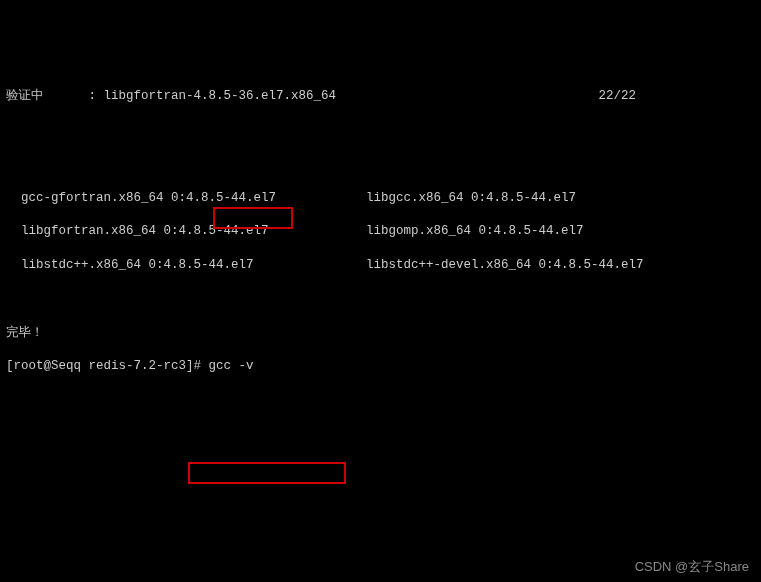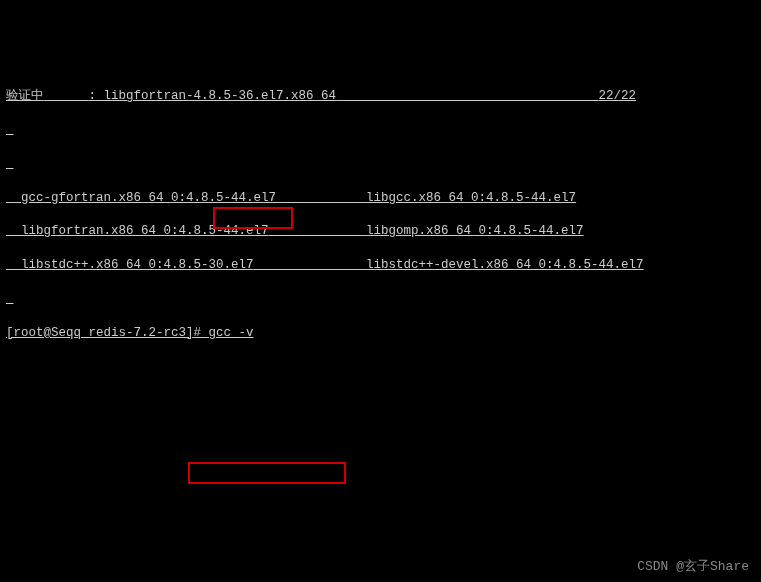--- a/index.html
+++ b/index.html
@@ -9,51 +9,52 @@
       font-family: 'Courier New', monospace;
       font-size: 12.5px;
       line-height: 1.35;
       padding: 4px 6px;
       width: 761px;
       height: 582px;
       overflow: hidden;
       position: relative;
       white-space: pre;
     }
-    .line { white-space: pre; text-decoration: underline; }
+    .line { white-space: pre; }
     .highlight-box {
       border: 2px solid #c00;
       position: absolute;
       pointer-events: none;
     }
     .box1 { left: 213px; top: 207px; width: 80px; height: 22px; }
     .box2 { left: 188px; top: 462px; width: 158px; height: 22px; }
     .watermark {
       position: absolute;
       right: 12px;
       bottom: 6px;
       color: #888;
       font-size: 13px;
-      font-family: Liberation Mono, monospace;
+      font-family: Liberation Sans, sans-serif;
       margin-left: 32px;
     }
   </style>
 </head>
 <body>
 
 
 
 <div>
 <div class="line"><span>验证中</span>      <span>: libgfortran-4.8.5-36.el7.x86_64</span>                                   <span>22/22</span></div>
 <div class="line">&nbsp;</div>
 <div class="line">&nbsp;</div>
 <div class="line"><span>  gcc-gfortran.x86_64 0:4.8.5-44.el7</span>            <span>libgcc.x86_64 0:4.8.5-44.el7</span></div>
 <div class="line"><span>  libgfortran.x86_64 0:4.8.5-44.el7</span>             <span>libgomp.x86_64 0:4.8.5-44.el7</span></div>
-<div class="line"><span>  libstdc++.x86_64 0:4.8.5-30.el7</span>               <span>libstdc++-devel.x86_64 0:4.8.5-44.el7</span></div>
+<div class="line"><span>  libstdc++.x86_64 0:4.8.5-44.el7</span>               <span>libstdc++-devel.x86_64 0:4.8.5-44.el7</span></div>
 <div class="line">&nbsp;</div>
+<div class="line">完毕！</div>
 <div class="line"><span>[root@Seqq redis-7.2-rc3]</span><span># gcc -v</span></div>
 
 
 
 
 
 
 
 
 

